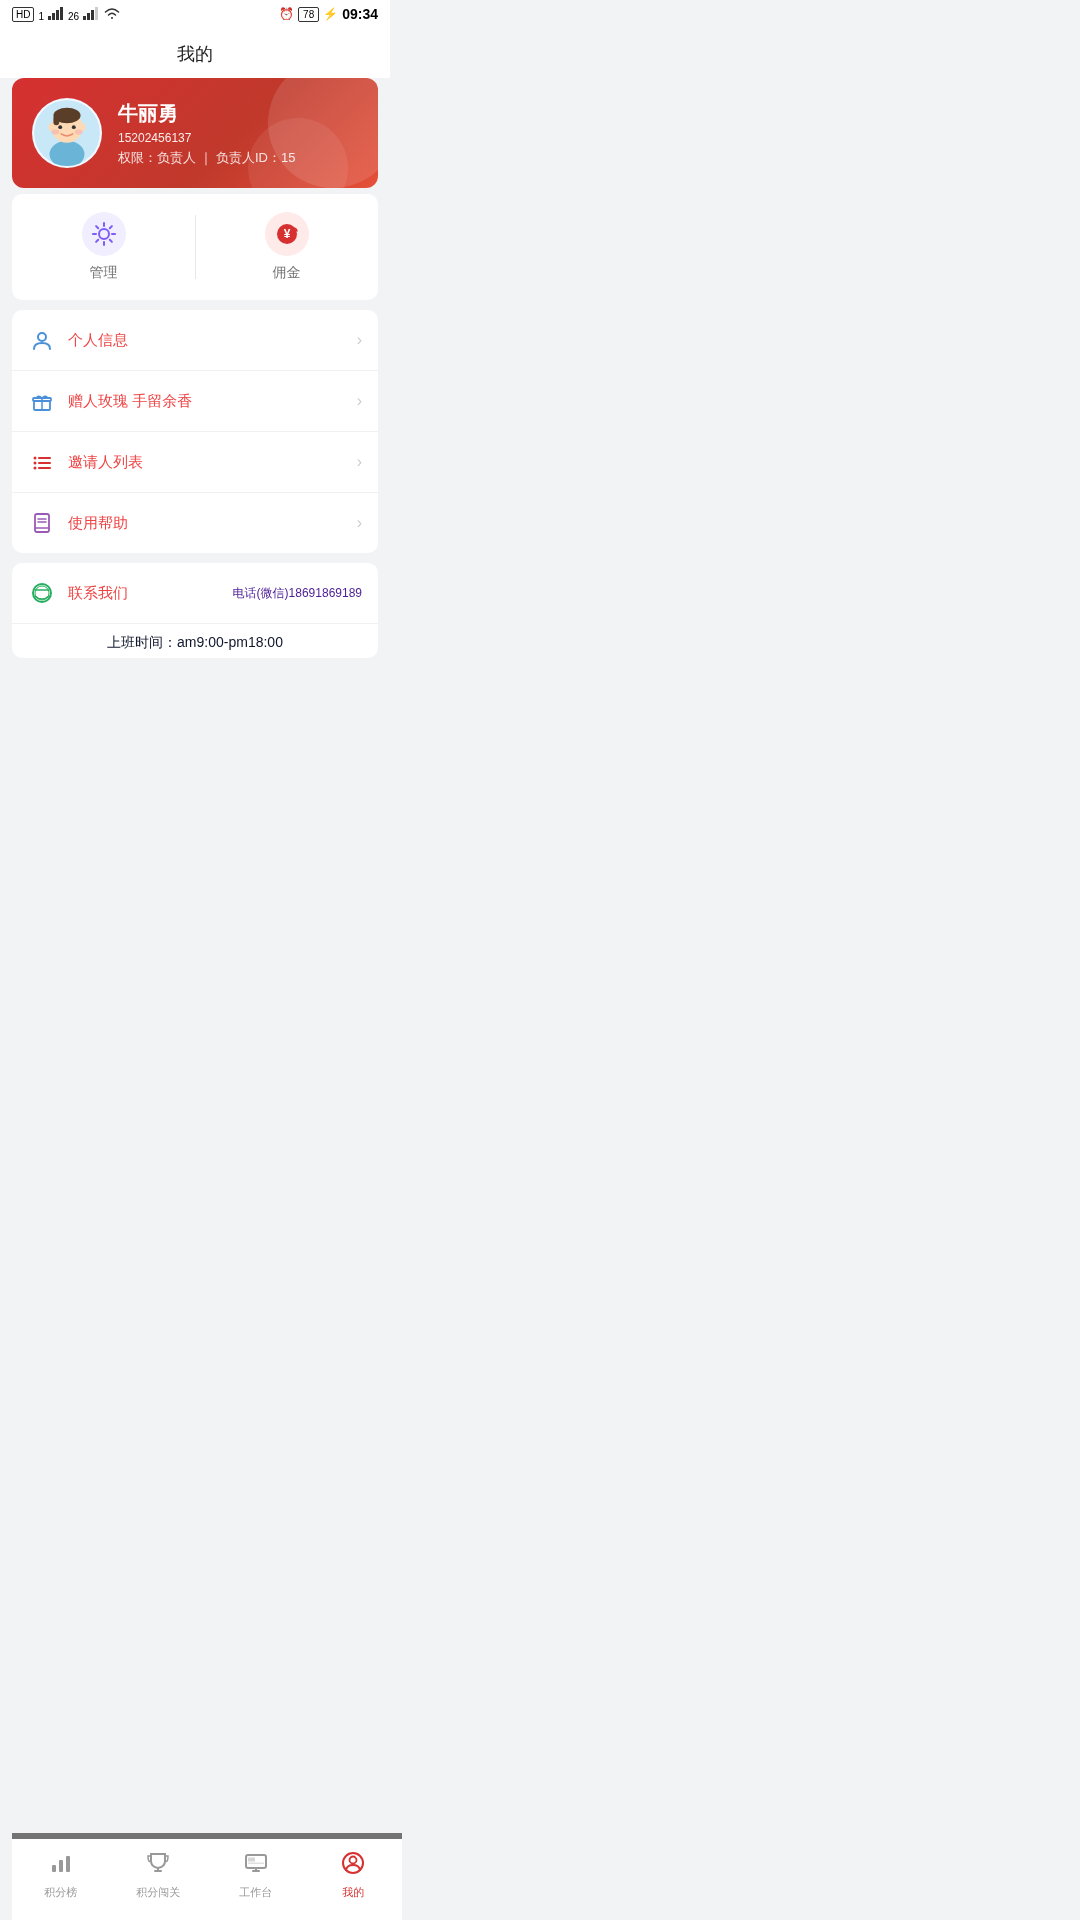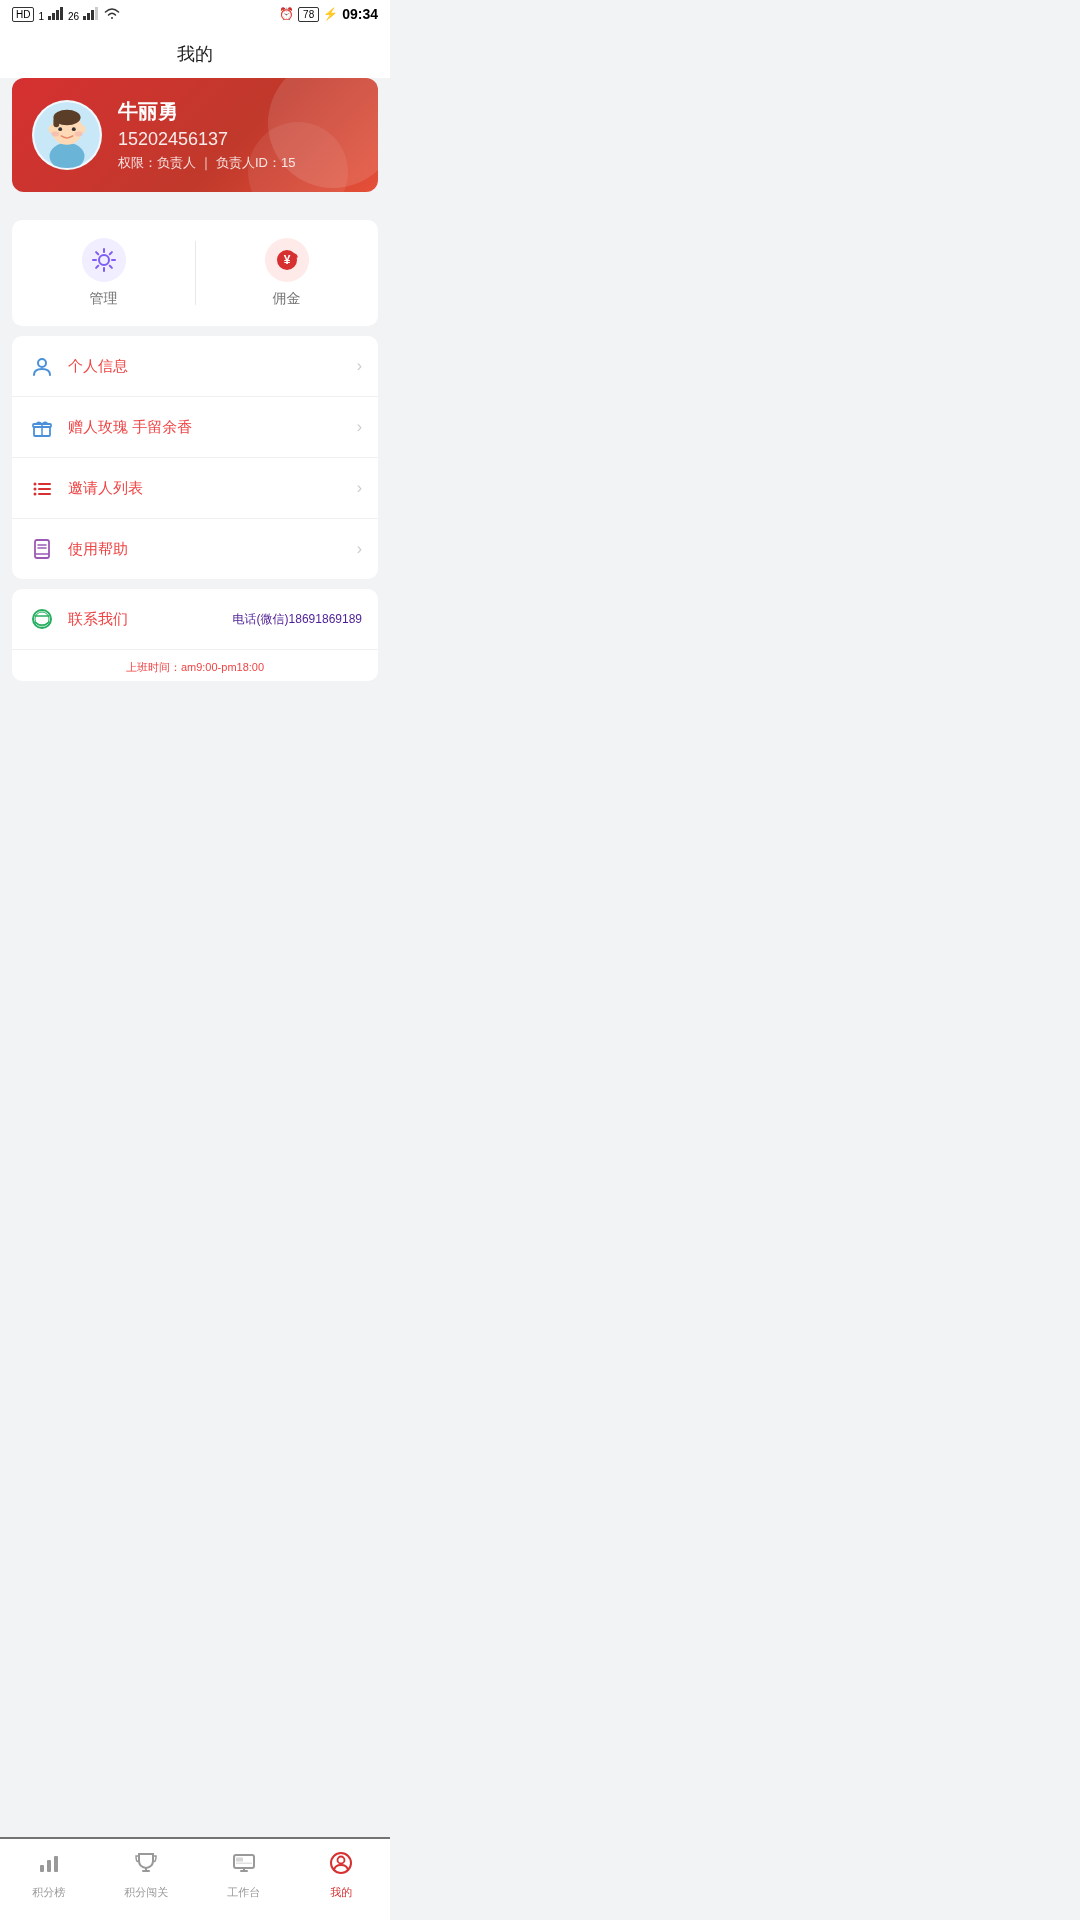--- a/index.html
+++ b/index.html
@@ -41,21 +41,21 @@
       padding: 14px 0 12px;
       font-size: 18px;
       font-weight: 500;
       color: #222;
       background: #fff;
     }
 
     
     .profile-card {
       background: linear-gradient(135deg, #d63031 0%, #c0392b 60%, #e55039 100%);
-      margin: 0 12px 28px;
+      margin: 0 12px 6px;
       border-radius: 12px;
       padding: 20px 20px;
       display: flex;
       align-items: center;
       gap: 16px;
       position: relative;
       overflow: hidden;
       min-height: 100px;
     }
     .profile-card::after {
@@ -97,21 +97,21 @@
     .profile-info {
       color: #fff;
       z-index: 1;
     }
     .profile-name {
       font-size: 20px;
       font-weight: 600;
       margin-bottom: 4px;
     }
     .profile-phone {
-      font-size: 18px;
+      font-size: 12px;
       opacity: 0.9;
       margin-bottom: 4px;
     }
     .profile-role {
       font-size: 13px;
       opacity: 0.85;
     }
 
     
     .quick-actions {
@@ -215,22 +215,22 @@
       display: flex;
       align-items: center;
       padding: 16px 16px;
       border-bottom: 1px solid #f0f0f0;
     }
     .contact-item:last-child {
       border-bottom: none;
     }
     .work-time {
       text-align: center;
-      color: #ef4444;
-      font-size: 11px;
+      color: #0f172a;
+      font-size: 14px;
       padding: 10px 0 6px;
     }
 
     
     .action-buttons {
       display: flex;
       gap: 12px;
       padding: 12px 12px;
       margin-bottom: 10px;
     }
@@ -248,25 +248,25 @@
       background: #d63031;
     }
     .btn-logout {
       background: #d63031;
     }
 
     
     .bottom-nav {
       position: fixed;
       bottom: 0;
-      left: 0;
+      left: 12px;
       width: 390px;
       background: #fff;
       display: flex;
-      border-top: 2px solid #737373;
+      border-top: 6px solid #737373;
       padding: 8px 0 16px;
     }
     .nav-item {
       flex: 1;
       display: flex;
       flex-direction: column;
       align-items: center;
       gap: 4px;
       cursor: pointer;
       padding: 4px 0;

